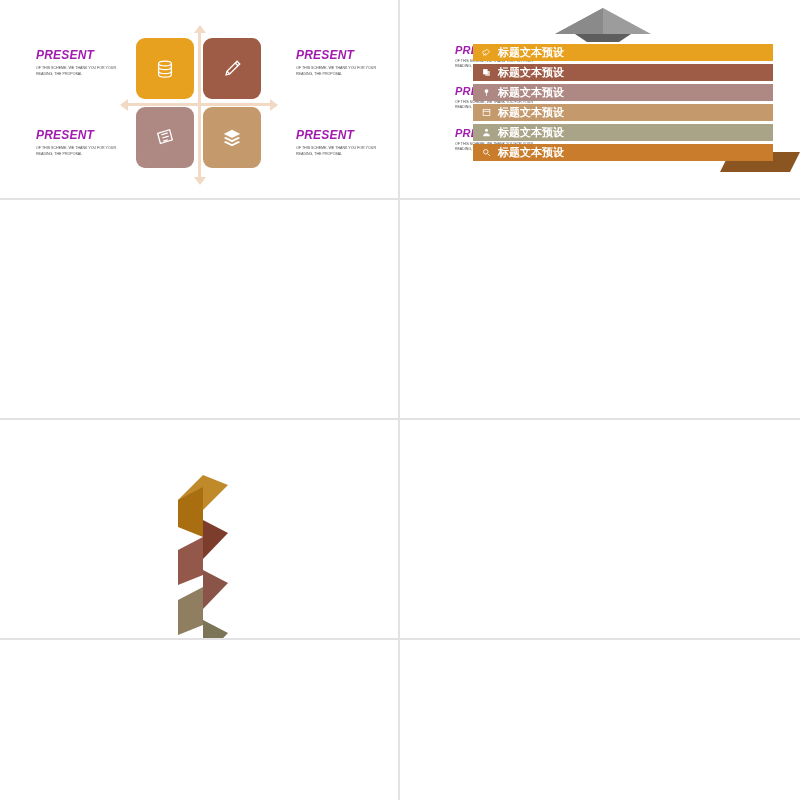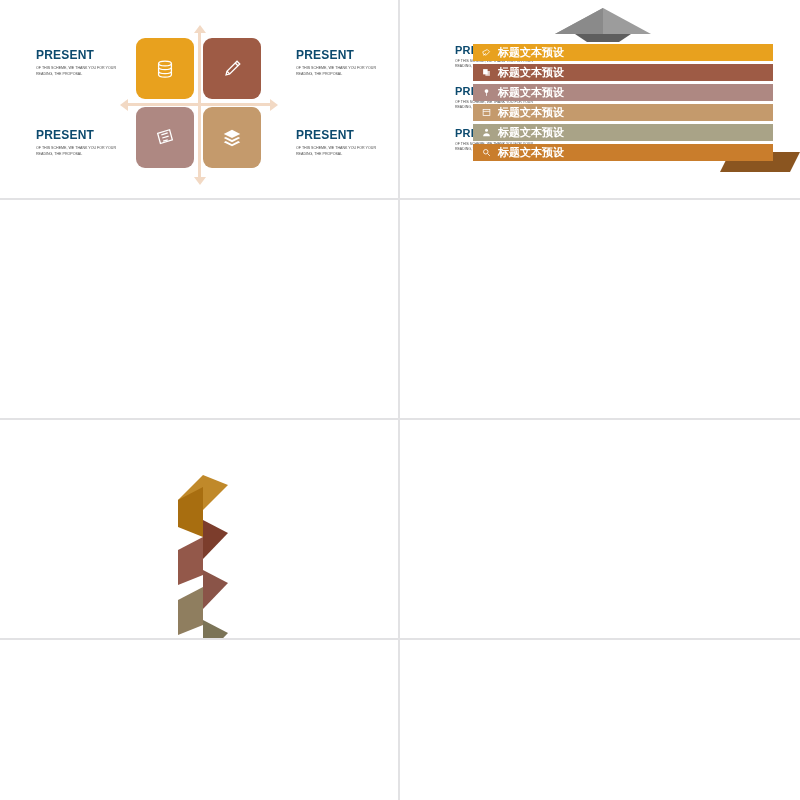--- a/index.html
+++ b/index.html
@@ -5,22 +5,22 @@
   * { box-sizing: border-box; margin:0; padding:0; }
   html,body { width:800px; height:800px; background:#ffffff;
     font-family:"Liberation Sans", sans-serif; overflow:hidden; }
   #sheet { position:relative; width:800px; height:800px; background:#fdfdfd; }
 
   .panel { position:absolute; background:#ffffff; overflow:hidden; }
   .sep-v { position:absolute; width:2px; background:#e2e2e4; top:0; bottom:0; }
   .sep-h { position:absolute; height:2px; background:#e2e2e4; left:0; right:0; }
 
   
-  .present-h { font-weight:bold; letter-spacing:.2px; color:#0c4a6e;
-     font-family:"Liberation Sans", sans-serif; }
+  .present-h { font-weight:bold; letter-spacing:.2px; color:#a21caf;
+     font-family:"Liberation Sans", sans-serif;font-style:italic; }
   .present-b { color:#4a4a4a; line-height:1.55; }
 
   
   .sq { position:absolute; border-radius:9px; display:flex;
         align-items:center; justify-content:center; }
   .axis-v { position:absolute; width:3px; background:#f2d9c4; }
   .axis-h { position:absolute; height:3px; background:#f2d9c4; }
   .arrow-up,.arrow-dn,.arrow-lf,.arrow-rt{position:absolute;width:0;height:0;}
   .arrow-up{border-left:6px solid transparent;border-right:6px solid transparent;border-bottom:8px solid #f2d9c4;}
   .arrow-dn{border-left:6px solid transparent;border-right:6px solid transparent;border-top:8px solid #f2d9c4;}

